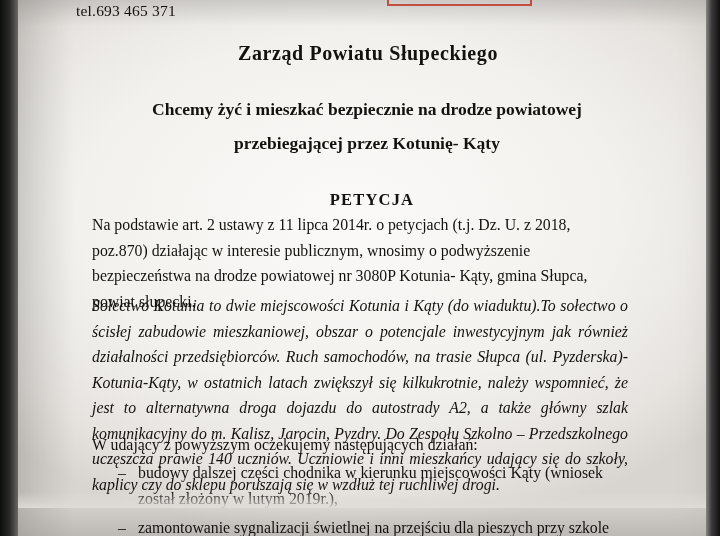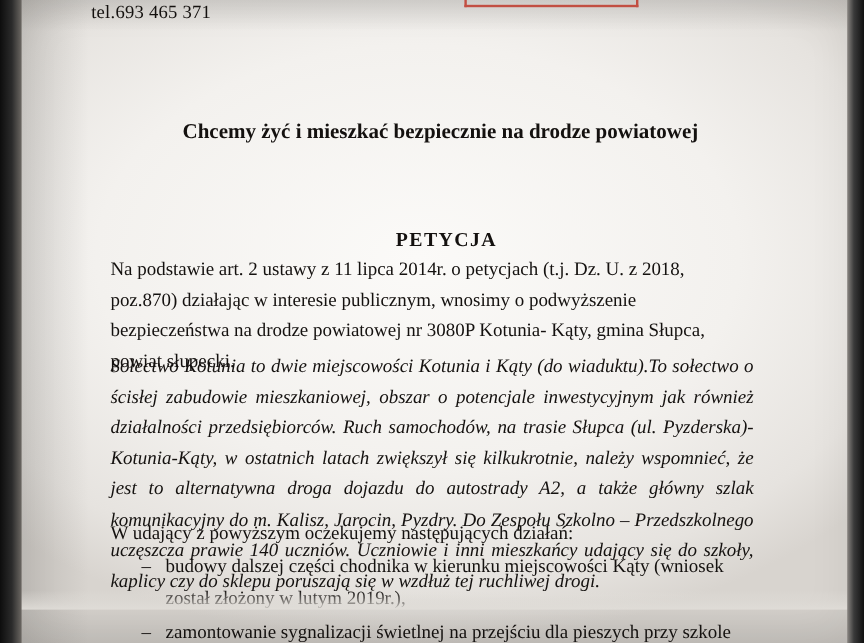--- a/index.html
+++ b/index.html
@@ -166,23 +166,25 @@
     <div class="shade-top"></div>
     <div class="shade-bottom"></div>
     <div class="shade-left"></div>
 
     <div class="stamp-bar"></div>
 
     <div class="content">
 
       <div class="tel">tel.693 465 371</div>
 
+      <div class="org-title">Zarząd Powiatu Słupeckiego</div>
 
       <div class="subtitle">
         <div>Chcemy żyć i mieszkać bezpiecznie na drodze powiatowej</div>
+        <div>przebiegającej przez Kotunię- Kąty</div>
       </div>
 
       <div class="petycja">PETYCJA</div>
 
       <div class="para p1">Na podstawie art. 2 ustawy z 11 lipca 2014r. o petycjach (t.j. Dz. U. z 2018,  poz.870) działając w interesie publicznym, wnosimy o podwyższenie bezpieczeństwa na drodze powiatowej nr 3080P  Kotunia- Kąty, gmina Słupca, powiat słupecki.</div>
 
       <div class="para p2">Sołectwo Kotunia to dwie miejscowości Kotunia i Kąty (do wiaduktu).To sołectwo o ścisłej zabudowie mieszkaniowej, obszar o potencjale inwestycyjnym jak również działalności przedsiębiorców.  Ruch samochodów, na trasie Słupca (ul. Pyzderska)- Kotunia-Kąty, w ostatnich latach zwiększył się kilkukrotnie, należy wspomnieć, że jest to alternatywna droga dojazdu do autostrady A2, a także główny szlak komunikacyjny do m. Kalisz, Jarocin, Pyzdry. Do Zespołu Szkolno – Przedszkolnego uczęszcza prawie 140 uczniów. Uczniowie i inni mieszkańcy udający się do szkoły, kaplicy czy do sklepu poruszają się w wzdłuż tej ruchliwej drogi.</div>
 
       <div class="para p3">W udający z powyższym oczekujemy następujących działań:</div>
 

